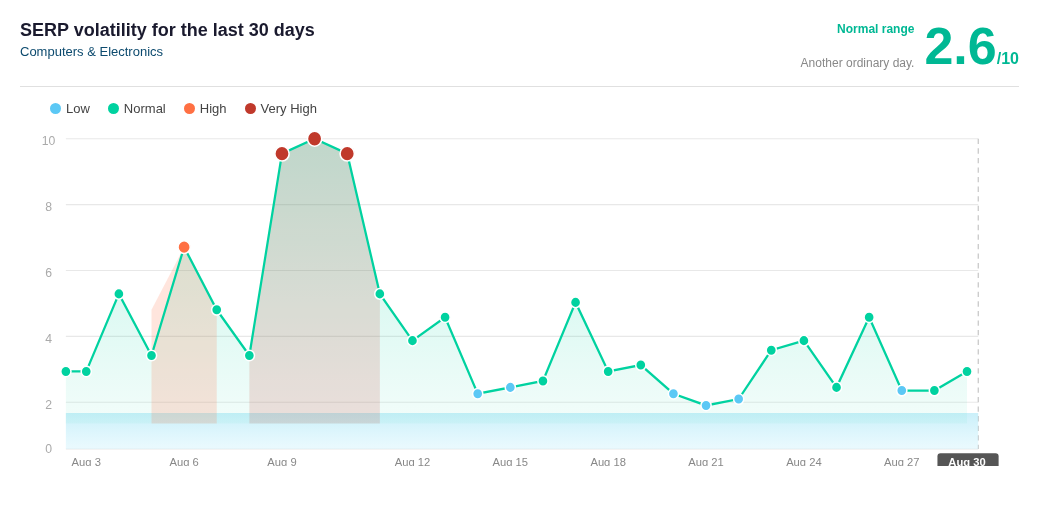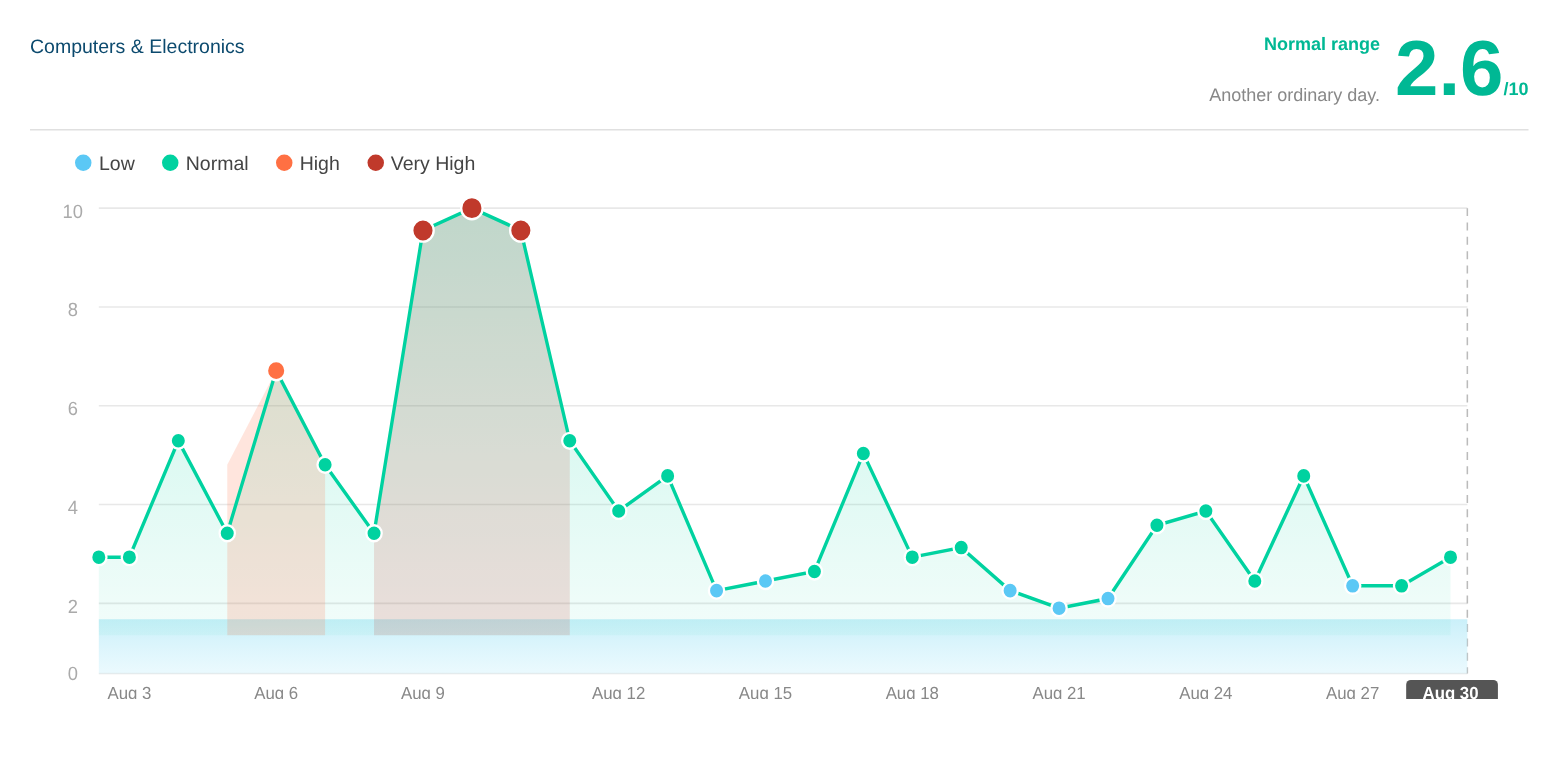--- a/index.html
+++ b/index.html
@@ -6,37 +6,38 @@
     body { font-family: -apple-system, BlinkMacSystemFont, 'Segoe UI', Arial, sans-serif; background: #fff; width: 1039px; height: 508px; overflow: hidden; }
     .container { width: 1039px; height: 508px; padding: 20px 20px 10px 20px; }
     .header { display: flex; justify-content: space-between; align-items: flex-start; padding-bottom: 14px; border-bottom: 1px solid #e0e0e0; }
     .header-left h1 { font-size: 18px; font-weight: 700; color: #1a1a2e; }
     .header-left p { font-size: 13px; color: #0c4a6e; margin-top: 3px; }
     .header-right { display: flex; align-items: center; gap: 10px; }
     .range-label { text-align: right; }
     .range-label .title { font-size: 12px; font-weight: 700; color: #00b894; }
     .range-label .sub { font-size: 12px; color: #888; margin-top: 20px; }
     .score { font-size: 52px; font-weight: 800; color: #00b894; line-height: 1; }
-    .score-denom { font-size: 12px; color: #00b894; font-weight: 600; vertical-align: super; }
+    .score-denom { font-size: 16px; color: #00b894; font-weight: 600; vertical-align: super; }
     .legend { display: flex; align-items: center; gap: 18px; padding: 14px 0 6px 30px; }
     .legend-item { display: flex; align-items: center; gap: 5px; font-size: 13px; color: #444; }
     .dot { width: 11px; height: 11px; border-radius: 50%; }
     .dot-low { background: #5bc8f5; }
     .dot-normal { background: #00d2a0; }
     .dot-high { background: #ff7043; }
     .dot-very-high { background: #c0392b; }
     .chart-area { position: relative; width: 100%; height: 340px; margin-top: 4px; }
     svg.chart { width: 100%; height: 100%; }
   </style>
 </head>
 <body>
 
 <div class="container">
   <div class="header">
     <div class="header-left">
+      <h1>SERP volatility for the last 30 days</h1>
       <p>Computers &amp; Electronics</p>
     </div>
     <div class="header-right">
       <div class="range-label">
         <div class="title">Normal range</div>
         <div class="sub">Another ordinary day.</div>
       </div>
       <div style="display:flex;align-items:baseline;">
         <span class="score">2.6</span>
         <span class="score-denom">/10</span>

